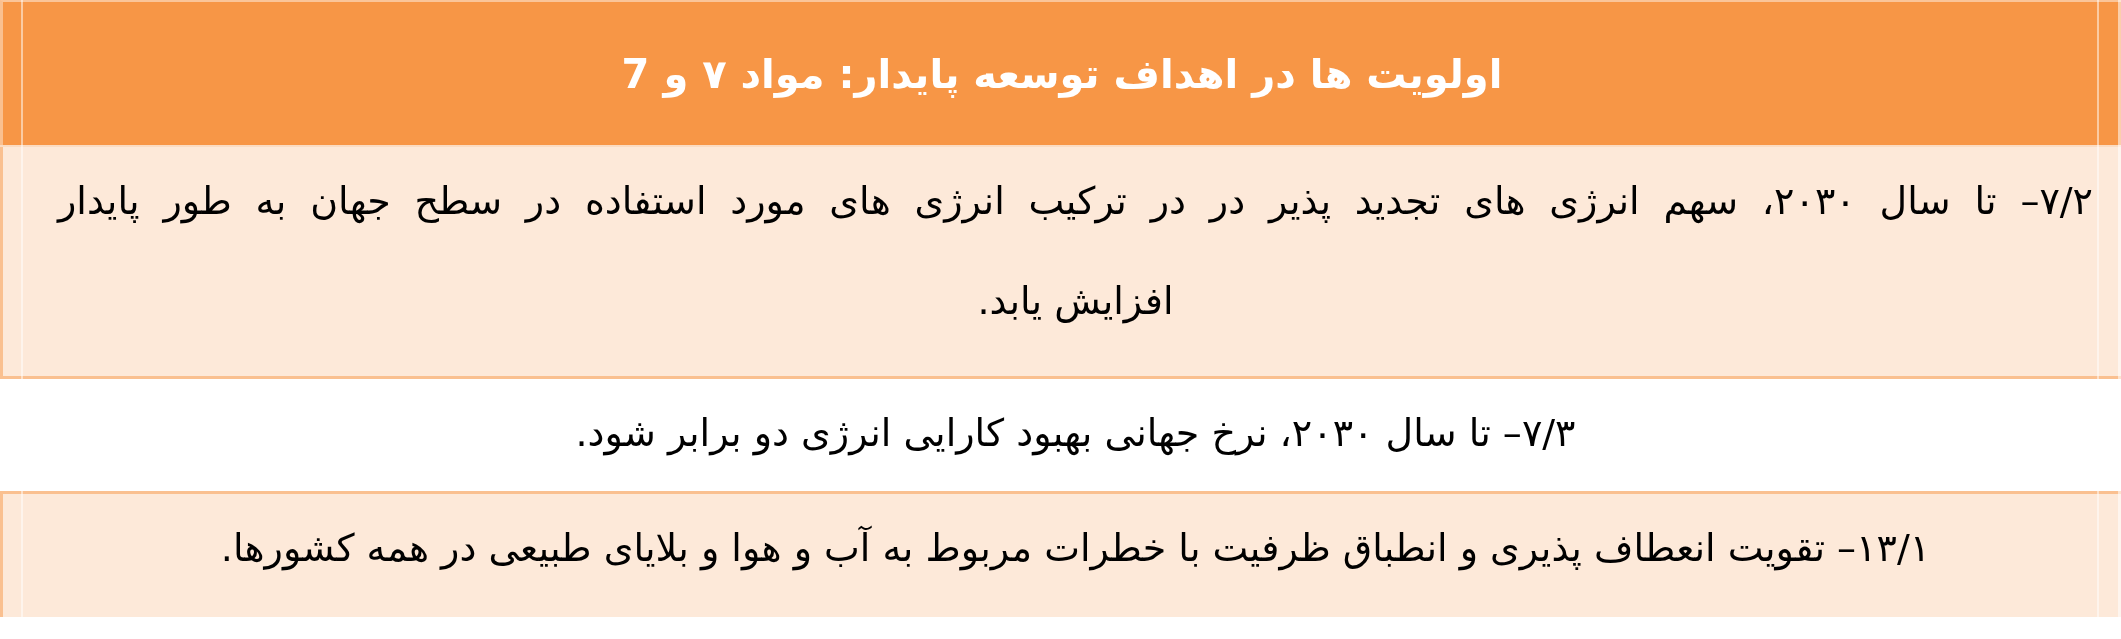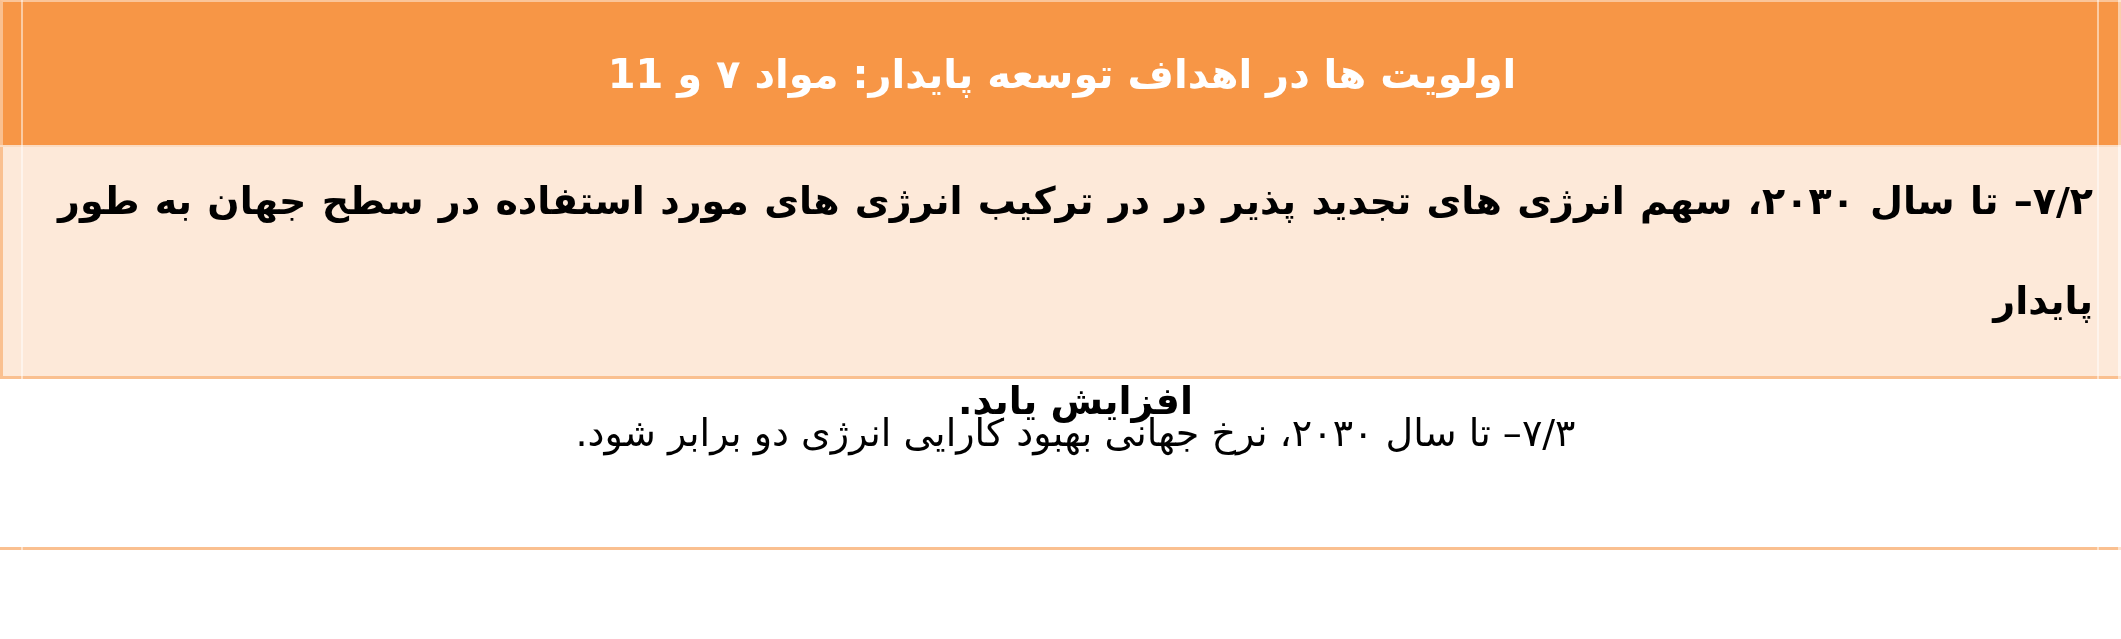--- a/index.html
+++ b/index.html
@@ -26,29 +26,28 @@
     font-weight: bold;
     font-size: 40px;
     border-top: 2px solid rgba(255,255,255,0.45);
     border-left: 3px solid var(--border, #FAC090);
   }
   .sep { height: 3px; background: var(--border, #FAC090); }
   .sep-light { height: 2px; background: #FBDCC2; }
   .tint {
     background: var(--row_tint, #FDE9D9);
     border-left: 3px solid var(--border, #FAC090);
-    font-weight: bold;
   }
   .white-row {
     background: var(--row_white, #fff);
     border-left: 3px solid #ffffff;
   }
   .body-row { padding: 4px 28px 0 55px; }
   .r1 { height: 229px; }
-  .r2 { height: 168px; border-radius: 7px; }
+  .r2 { height: 112px; border-radius: 7px; }
   .r3 { height: 123px; }
   .line {
     font-size: 38px;
     line-height: 100px;
     text-align: center;
     white-space: nowrap;
   }
   .line.justified {
     white-space: normal;
     text-align: justify;
@@ -63,36 +62,39 @@
   .vl-left  { left: 21px; }
   .vl-right { left: 2097px; }
   .vl-edge  { left: 2118px; width: 3px; background: rgba(255,255,255,0.55); }
 </style>
 </head>
 <body>
 
 <div class="table">
 
   <div class="row header-row">
-    <span>اولویت ها در اهداف توسعه پایدار: مواد ۷ و 11</span>
+    <span>اولویت ها در اهداف توسعه پایدار: مواد ۷ و 7</span>
   </div>
 
   <div class="sep sep-light"></div>
 
   <div class="row tint body-row r1">
     <div class="line justified">۷/۲– تا سال ۲۰۳۰، سهم انرژی های تجدید پذیر در در ترکیب انرژی های مورد استفاده در سطح جهان به طور پایدار</div>
     <div class="line">افزایش یابد.</div>
   </div>
 
   <div class="sep"></div>
 
   <div class="row white-row body-row r2">
     <div class="line">۷/۳– تا سال ۲۰۳۰، نرخ جهانی بهبود کارایی انرژی دو برابر شود.</div>
   </div>
 
   <div class="sep"></div>
 
+  <div class="row tint body-row r3">
+    <div class="line">۱۳/۱– تقویت انعطاف پذیری و انطباق ظرفیت با خطرات مربوط به آب و هوا و بلایای طبیعی در همه کشورها.</div>
+  </div>
 
   <div class="vline vl-left"></div>
   <div class="vline vl-right"></div>
   <div class="vline vl-edge"></div>
 
 </div>
 
 </body></html>

